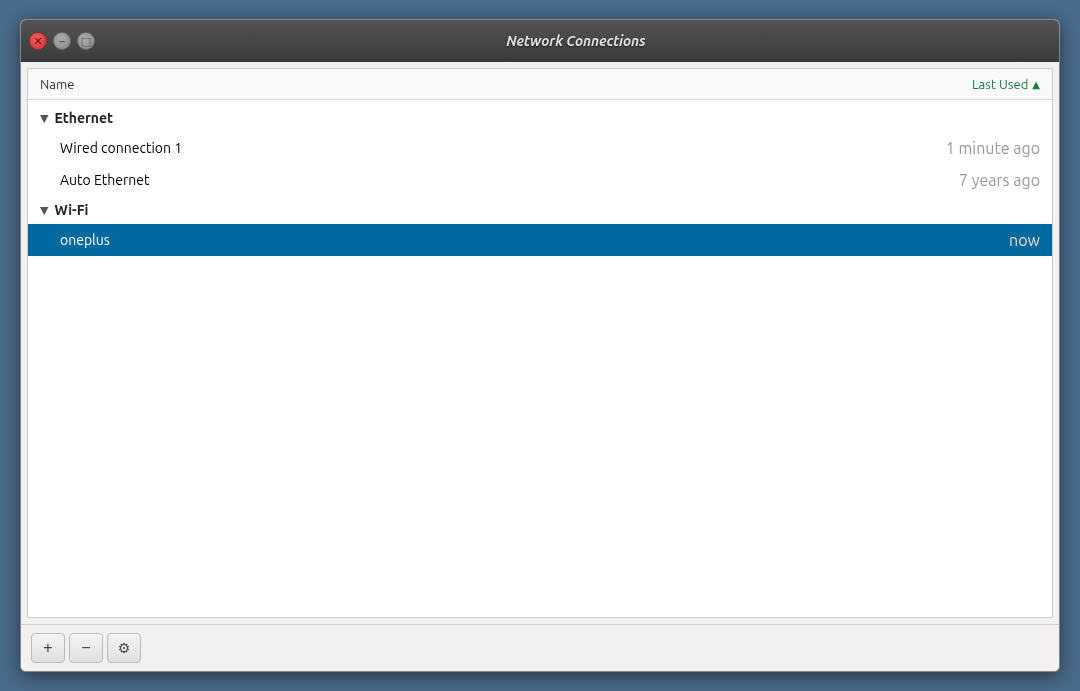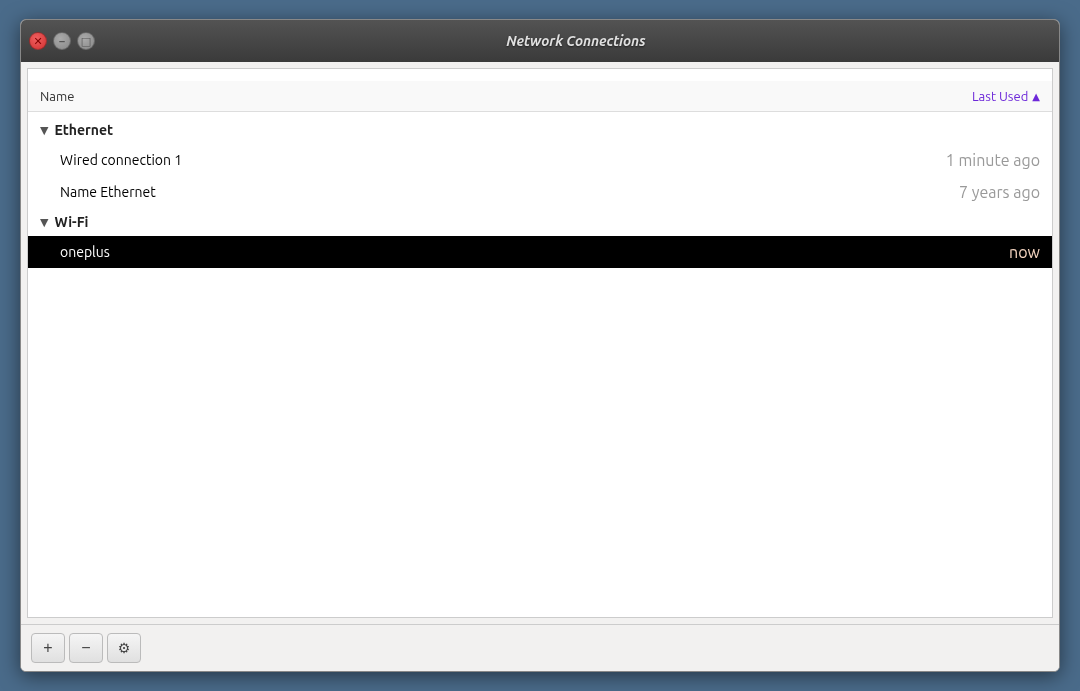--- a/index.html
+++ b/index.html
@@ -88,32 +88,31 @@
       min-height: 550px;
     }
 
     .table-header {
       display: flex;
       justify-content: space-between;
       align-items: center;
       padding: 8px 12px;
       border-bottom: 1px solid #ddd;
       background: #f9f9f9;
-      margin-top: 12px;
     }
 
     .col-name {
       font-size: 13px;
       color: #333;
       font-weight: normal;
     }
 
     .col-last-used {
       font-size: 13px;
-      color: #6d28d9;
+      color: #15803d;
       display: flex;
       align-items: center;
       gap: 4px;
       cursor: pointer;
     }
 
     .sort-arrow {
       font-size: 10px;
     }
 
@@ -140,21 +139,21 @@
     .connection-row {
       display: flex;
       justify-content: space-between;
       align-items: center;
       padding: 7px 12px 7px 32px;
       font-size: 14px;
       cursor: pointer;
     }
 
     .connection-row.selected {
-      background: #000000;
+      background: #0369a1;
       color: white;
     }
 
     .connection-name {
       color: inherit;
     }
 
     .connection-time {
       color: #999;
       font-size: 16px;
@@ -225,21 +224,21 @@
         <span class="category-arrow">▼</span>
         <span>Ethernet</span>
       </div>
 
       <div class="connection-row">
         <span class="connection-name">Wired connection 1</span>
         <span class="connection-time">1 minute ago</span>
       </div>
 
       <div class="connection-row">
-        <span class="connection-name">Name Ethernet</span>
+        <span class="connection-name">Auto Ethernet</span>
         <span class="connection-time">7 years ago</span>
       </div>
 
       <div class="category-row">
         <span class="category-arrow">▼</span>
         <span>Wi-Fi</span>
       </div>
 
       <div class="connection-row selected">
         <span class="connection-name">oneplus</span>

